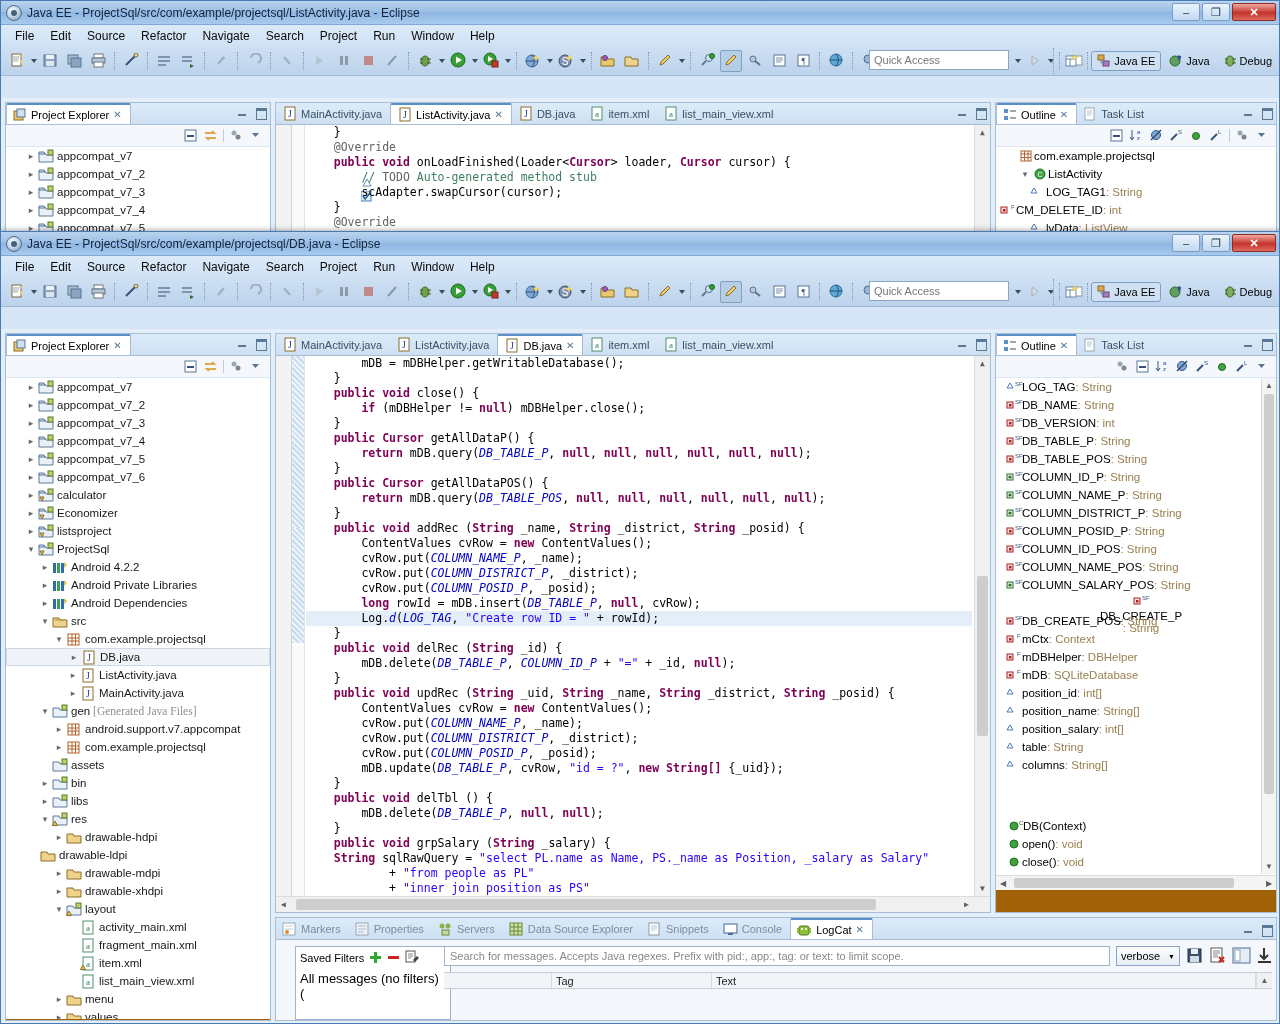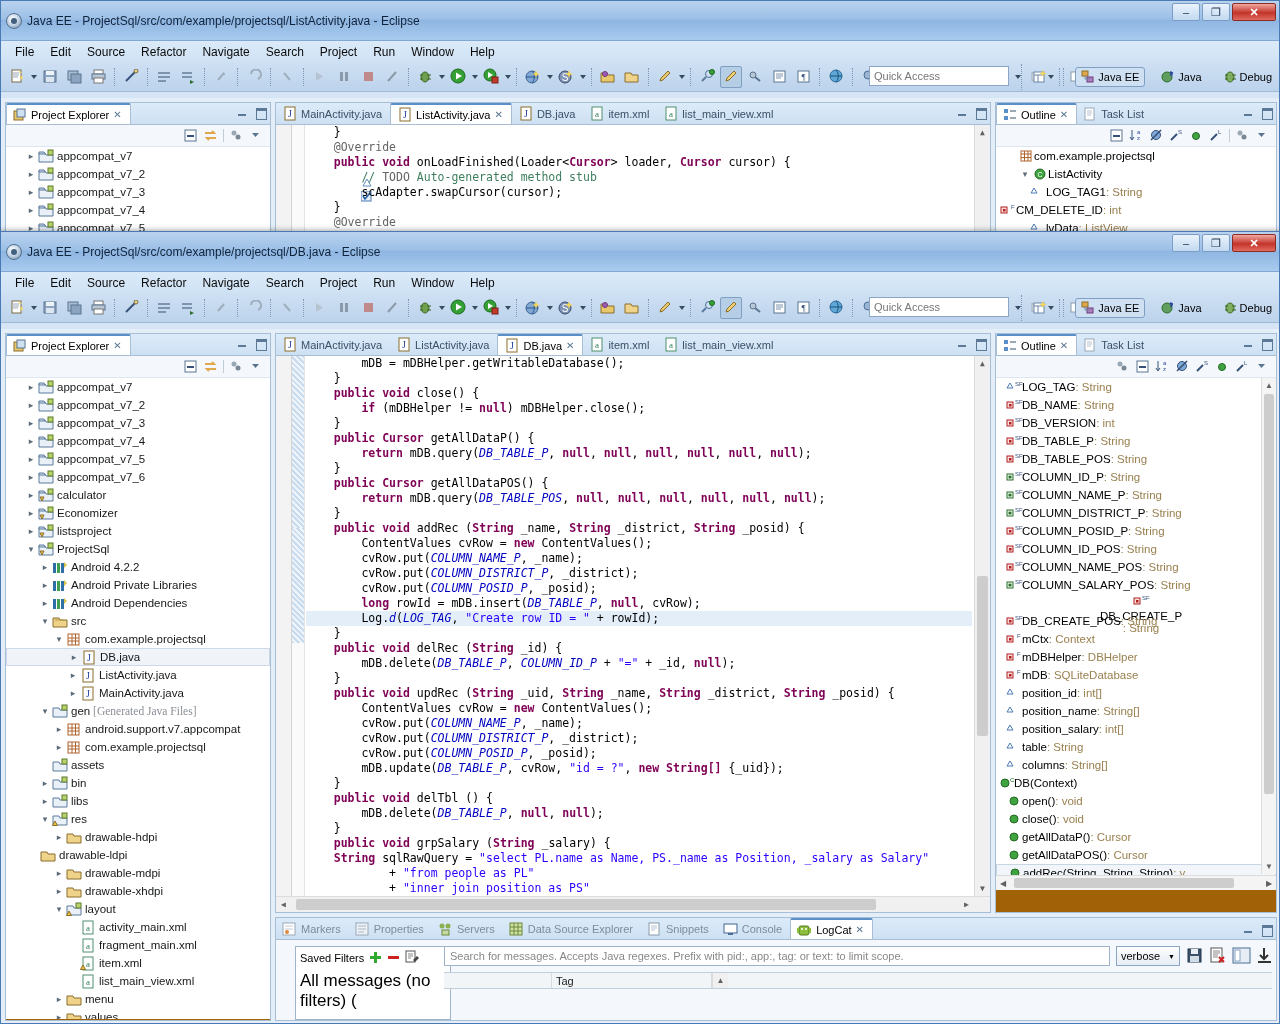--- a/index.html
+++ b/index.html
@@ -13,21 +13,21 @@
     color: #000;
   }
   .win {
     position: absolute;
     background: #d6e5f5;
     border: 1px solid #4a7ab5;
     box-shadow: 0 0 6px rgba(0,0,0,0.45);
   }
   
   .titlebar {
-    height: 40px;
+    height: 24px;
     background: linear-gradient(to bottom, #b9d3ef 0%, #9dc0e6 45%, #8fb6e2 50%, #a8cbee 100%);
     display: flex; align-items: center;
     padding: 0 2px 0 5px;
     position: relative;
     border-bottom: 1px solid #7fa8d6;
   }
   .title-icon {
     width: 16px; height: 16px; margin-right: 5px;
     border-radius: 50%;
     background: radial-gradient(circle at 40% 35%, #fff 0%, #c9d8e8 45%, #6b86a3 100%);
@@ -91,21 +91,21 @@
     border-top:4px solid #394b5e;
   }
   .qa-box {
     position: absolute; right: 270px; top: 4px;
     width: 140px; height: 20px;
     background: #fff; border: 1px solid #8ba6c4;
     font-size: 11px; color: #777; padding: 2px 4px; line-height: 15px;
   }
   .persp-bar {
     position: absolute; right: 2px; top: 2px; height: 26px;
-    display: flex; align-items: center; gap: 11px;
+    display: flex; align-items: center; gap: 3px;
     border-left: 1px dotted #7e9ab8; padding-left: 6px;
   }
   .persp {
     display:flex; align-items:center; gap:3px;
     padding: 2px 5px; font-size: 11px; border-radius:3px;
   }
   .persp.active { border:1px solid #7f9fc3; background:#cfe0f3; }
   
   .body { position: relative; background: #e4eef8; }
   .panel {
@@ -1741,21 +1741,21 @@
             <span>table</span>
             <span class="otype"> : String</span>
           </div>
           <div class="orow" style="padding-left: 10px;">
             <span class="obadge"><svg width="18" height="13">
                 <path d="M4 3l3 5H1z" fill="none" stroke="#4a7ab5"></path>
               </svg></span>
             <span>columns</span>
             <span class="otype"> : String[]</span>
           </div>
-          <div class="orow" style="padding-left: 2px;">
+          <div class="orow" style="padding-left: 11px; margin-top: 43px;">
             <span class="obadge"><svg width="15" height="13">
                 <circle cx="6" cy="7" r="4" fill="#3fa33f" stroke="#236b23"></circle>
                 <text x="11" y="6" font-size="6" fill="#1a6a1a" font-family="sans-serif">C</text>
               </svg></span>
             <span>DB(Context)</span>
           </div>
           <div class="orow" style="padding-left: 10px;">
             <span class="obadge"><svg width="13" height="13">
                 <circle cx="6" cy="7" r="4" fill="#3fa33f" stroke="#236b23"></circle>
               </svg></span>
@@ -1893,21 +1893,21 @@
                 </svg></span>
             <span><svg width="13" height="13">
                   <rect x="1" y="5" width="11" height="3" fill="#cc2222"></rect>
                 </svg></span>
             <span><svg width="14" height="14">
                   <rect x="1" y="1" width="9" height="11" fill="#fff" stroke="#555"></rect>
                   <path d="M3 4h5M3 6h5M3 8h3" stroke="#888"></path>
                   <path d="M8 10l4-4 2 2-4 4z" fill="#444"></path>
                 </svg></span>
           </div>
-          <div style="padding:2px 4px;font-size:17px;">All messages (no filters) (</div>
+          <div style="padding:2px 4px;font-size:13px;">All messages (no filters) (</div>
         </div>
         <div style="position:absolute;left:168px;top:6px;right:4px;bottom:0;">
           <div style="display:flex;align-items:center;gap:6px;">
             <div class="lc-search" style="flex:1 1 auto;">Search for messages. Accepts Java regexes. Prefix with pid:, app:, tag: or text: to limit scope.</div>
             <div class="lc-combo">
               <span>verbose</span>
               <span style="font-size:7px;">▼</span>
             </div>
             <span><svg width="17" height="17">
                   <rect x="2" y="2" width="13" height="13" fill="#3b526b" stroke="#22364b"></rect>
@@ -1924,20 +1924,21 @@
                   <rect x="3" y="3" width="5" height="11" fill="#fff" stroke="#8ba6c4"></rect>
                 </svg></span>
             <span><svg width="15" height="17">
                   <path d="M7 1v10M3 8l4 4 4-4" stroke="#333" stroke-width="2" fill="none"></path>
                   <rect x="1" y="14" width="13" height="2" fill="#333"></rect>
                 </svg></span>
           </div>
           <div class="lc-table-head" style="margin-top:6px;">
             <div class="lc-th" style="width:108px;"></div>
             <div class="lc-th" style="width:160px;">Tag</div>
+            <div class="lc-th" style="flex:1 1 auto;">Text</div>
             <div style="width:16px;background:#f0f0f0;border-left:1px solid #dcdcdc;text-align:center;font-size:8px;line-height:16px;color:#606060;">▲</div>
           </div>
         </div>
       </div>
       <div class="panel-ctrls" style="top:5px;">
         <span class="pmin"></span>
         <span class="pmax"></span>
       </div>
     </div>
   </div>

